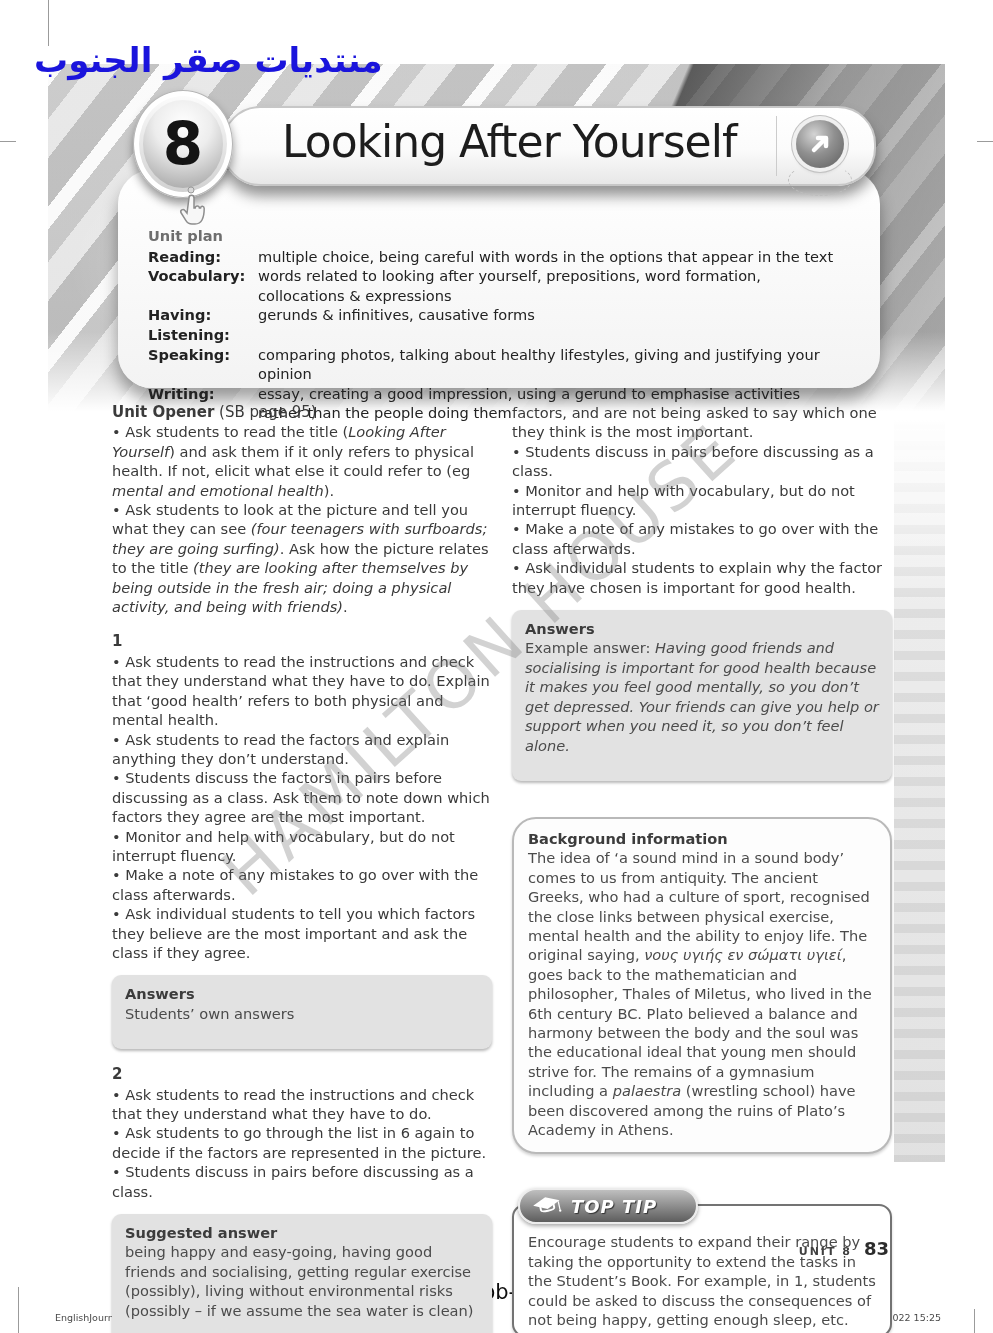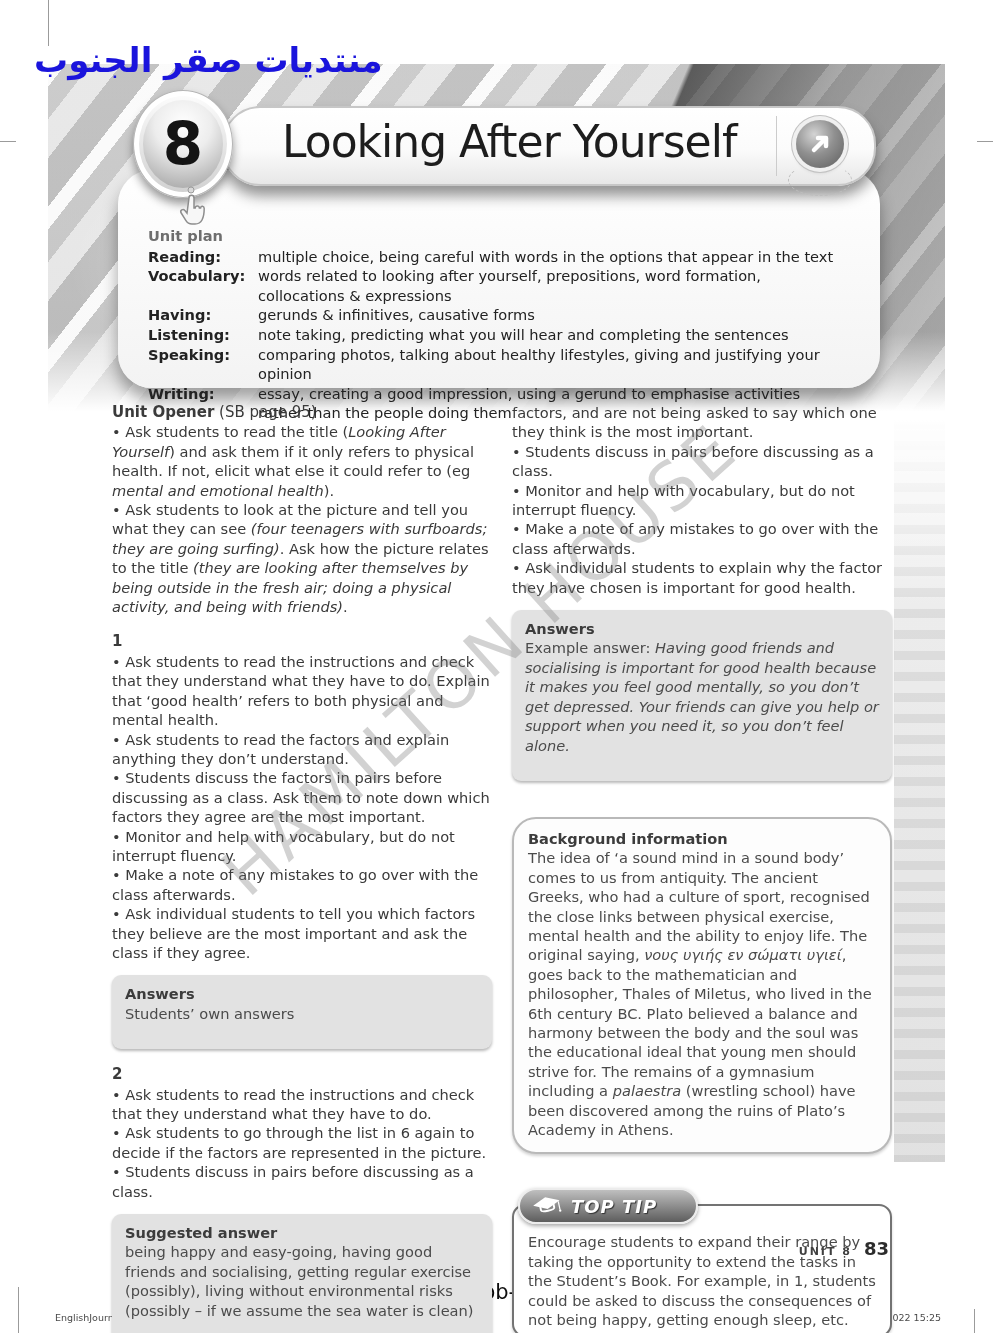--- a/index.html
+++ b/index.html
@@ -150,21 +150,20 @@
         <div class="up-row">
           <span class="up-label">Vocabulary:</span>
           <span class="up-value">words related to looking after yourself, prepositions, word formation, collocations &amp; expressions</span>
         </div>
         <div class="up-row">
           <span class="up-label">Having:</span>
           <span class="up-value">gerunds &amp; infinitives, causative forms</span>
         </div>
         <div class="up-row">
           <span class="up-label">Listening:</span>
-          <span class="up-value">note taking, predicting what you will hear and completing the sentences</span>
         </div>
         <div class="up-row">
           <span class="up-label">Speaking:</span>
           <span class="up-value">comparing photos, talking about healthy lifestyles, giving and justifying your opinion</span>
         </div>
         <div class="up-row">
           <span class="up-label">Writing:</span>
           <span class="up-value">essay, creating a good impression, using a gerund to emphasise activities rather than the people doing them</span>
         </div>
       </div>

